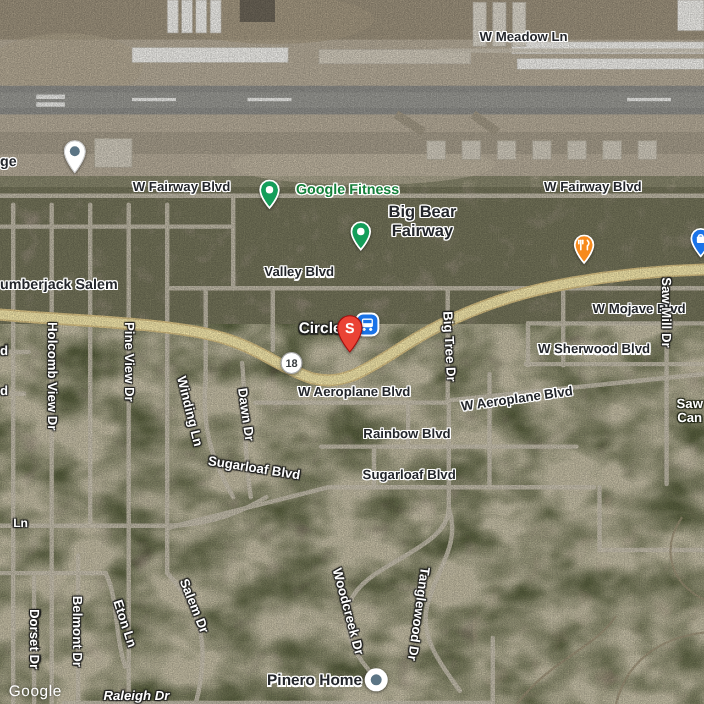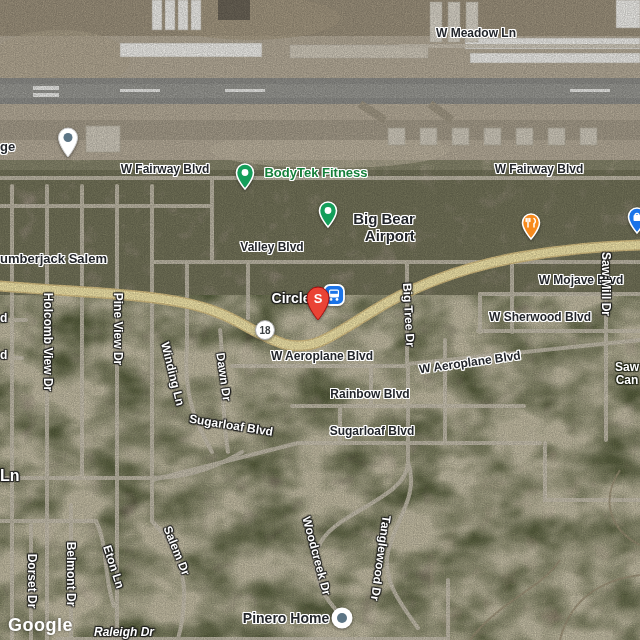--- a/index.html
+++ b/index.html
@@ -17,22 +17,22 @@
                 -1px 1px 1px rgba(25,25,25,.9),1px 1px 1px rgba(25,25,25,.9),
                  0 0 2px rgba(0,0,0,.9)}
   .t-green{color:#15803b;
     text-shadow:-1px -1px 0 #fff,1px -1px 0 #fff,-1px 1px 0 #fff,1px 1px 0 #fff,
                  0 -1px 0 #fff,0 1px 0 #fff,-1px 0 0 #fff,1px 0 0 #fff}
   .t-park{color:#ffffff;
     text-shadow:-1px -1px 1px rgba(20,25,10,.85),1px -1px 1px rgba(20,25,10,.85),
                 -1px 1px 1px rgba(20,25,10,.85),1px 1px 1px rgba(20,25,10,.85)}
   .marker{position:absolute}
   .marker svg{display:block;filter:drop-shadow(0 1px 1.5px rgba(0,0,0,.45))}
-  #google-logo{position:absolute;left:8px;bottom:4px;color:#fff;font-size:18px;
-    font-weight:700;letter-spacing:.5px;text-shadow:0 0 3px rgba(0,0,0,.55)}
+  #google-logo{position:absolute;left:8px;bottom:4px;color:#fff;font-size:14px;
+    font-weight:400;letter-spacing:.5px;text-shadow:0 0 3px rgba(0,0,0,.55)}
   #attribution{position:absolute;right:0;bottom:0;height:15px;line-height:15px;
     background:rgba(40,40,40,.55);color:#fff;font-size:10.5px;padding:0 6px 0 8px;
     font-weight:400;letter-spacing:.1px}
 </style>
 </head>
 <body>
 
 <div id="stage">
 
   <svg id="bg" width="640" height="640" viewBox="0 0 640 640">
@@ -223,38 +223,38 @@
       </div>
       <div class="lbl t-light" style="left: 113px; top: 567px; font-size: 12px; transform: translate(-50%, -50%) rotate(72deg);">
         <div>Eton Ln</div>
       </div>
       <div class="lbl t-light" style="left: 31px; top: 581px; font-size: 12px; transform: translate(-50%, -50%) rotate(90deg);">
         <div>Dorset Dr</div>
       </div>
       <div class="lbl t-light" style="left: 124px; top: 633px; font-size: 12px; transform: translate(-50%, -50%) rotate(0deg); font-style: italic;">
         <div>Raleigh Dr</div>
       </div>
-      <div class="lbl t-light" style="left: 0px; top: 476px; font-size: 16px; transform: translate(0px, -50%) rotate(0deg);">
+      <div class="lbl t-light" style="left: 12px; top: 476px; font-size: 11px; transform: translate(0px, -50%) rotate(0deg);">
         <div>Ln</div>
       </div>
       <div class="lbl t-light" style="left: 0px; top: 319px; font-size: 12px; transform: translate(0px, -50%) rotate(0deg);">
         <div>d</div>
       </div>
       <div class="lbl t-light" style="left: 0px; top: 356px; font-size: 12px; transform: translate(0px, -50%) rotate(0deg);">
         <div>d</div>
       </div>
       <div class="lbl t-dark" style="left: 0px; top: 259px; font-size: 13px; transform: translate(0px, -50%) rotate(0deg);">
         <div>umberjack Salem</div>
       </div>
       <div class="lbl t-green" style="left: 316px; top: 173px; font-size: 13px; transform: translate(-50%, -50%) rotate(0deg);">
-        <div>BodyTek Fitness</div>
-      </div>
-      <div class="lbl t-dark" style="left: 384px; top: 228px; font-size: 15px; transform: translate(-50%, -50%) rotate(0deg); text-align: right;">
+        <div>Google Fitness</div>
+      </div>
+      <div class="lbl t-dark" style="left: 384px; top: 202px; font-size: 15px; transform: translate(-50%, -50%) rotate(0deg);">
         <div>Big Bear</div>
-        <div>Airport</div>
+        <div>Fairway</div>
       </div>
       <div class="lbl t-light" style="left: 291px; top: 299px; font-size: 14px; transform: translate(-50%, -50%) rotate(0deg);">
         <div>Circle</div>
       </div>
       <div class="lbl t-dark" style="left: 286px; top: 619px; font-size: 14px; transform: translate(-50%, -50%) rotate(0deg);">
         <div>Pinero Home</div>
       </div>
       <div class="lbl t-dark" style="left: 0px; top: 147px; font-size: 13px; transform: translate(0px, -50%) rotate(0deg);">
         <div>ge</div>
       </div>

